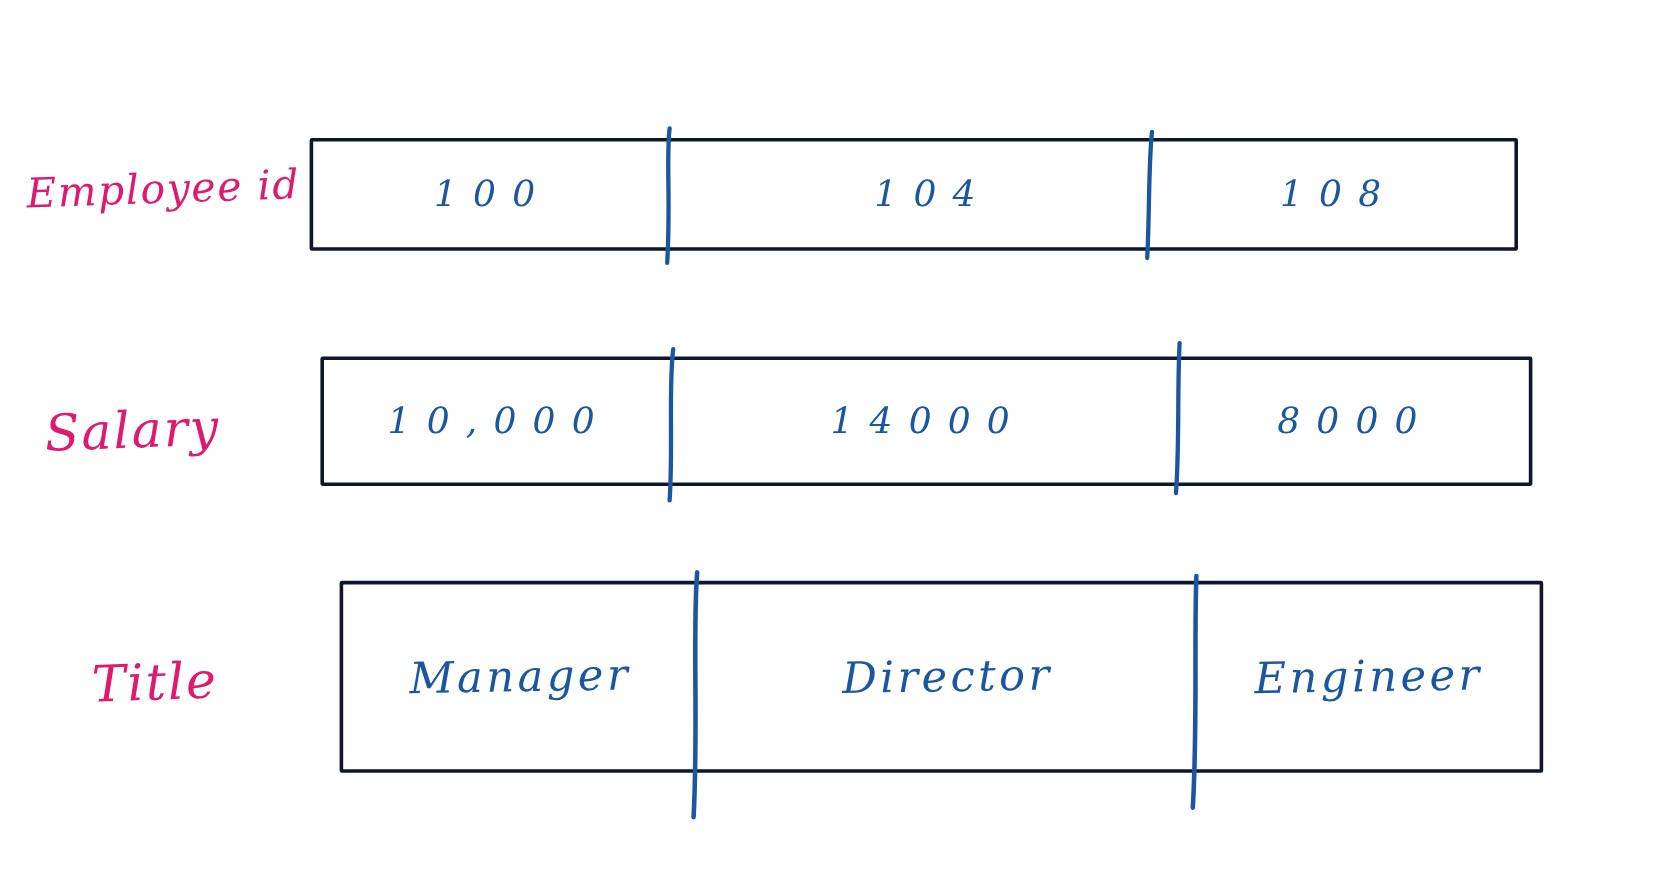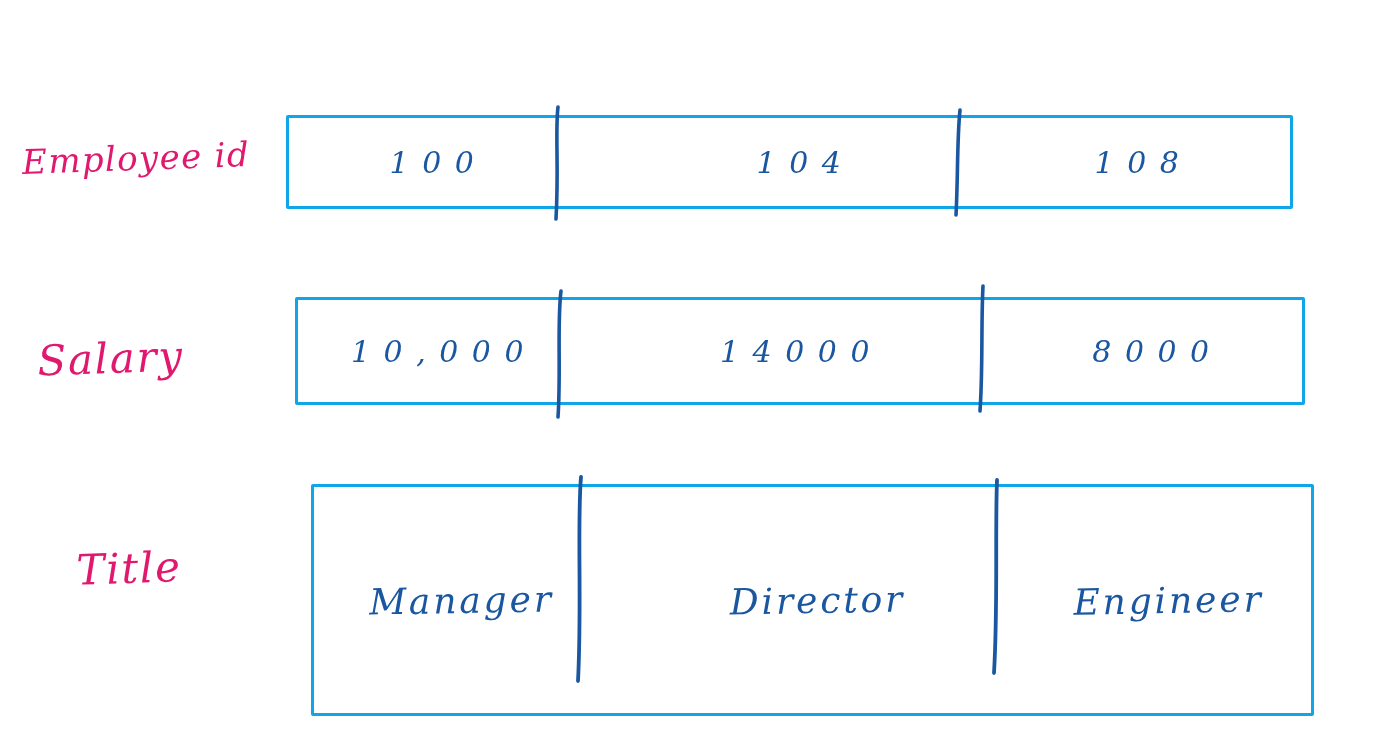--- a/index.html
+++ b/index.html
@@ -28,29 +28,28 @@
     white-space: nowrap;
     letter-spacing: 0.04em;
   }
   .label-employee { left: 18px;  top: 138px; width: 236px; font-size: 34px; }
   .label-salary   { left: 28px;  top: 334px; width: 165px; font-size: 42px; }
   .label-title    { left: 58px;  top: 544px; width: 142px; font-size: 42px; }
 
   
   .row-box {
     position: absolute;
-    border: 3px solid #0ea5e9;
+    border: 3px solid #0f172a;
     border-radius: 2px;
     box-sizing: border-box;
     background: transparent;
-    margin-left: 28px;
   }
   .box-employee { left: 258px; top: 115px; width: 1007px; height: 94px;  }
   .box-salary   { left: 267px; top: 297px; width: 1010px; height: 108px; }
-  .box-title    { left: 283px; top: 484px; width: 1003px; height: 232px; padding-left: 40px; }
+  .box-title    { left: 283px; top: 484px; width: 1003px; height: 160px; padding-left: 40px; }
 
   
   .cell {
     position: absolute;
     top: 0;
     height: 100%;
     display: flex;
     align-items: center;
     justify-content: center;
     color: #1a57a0;

